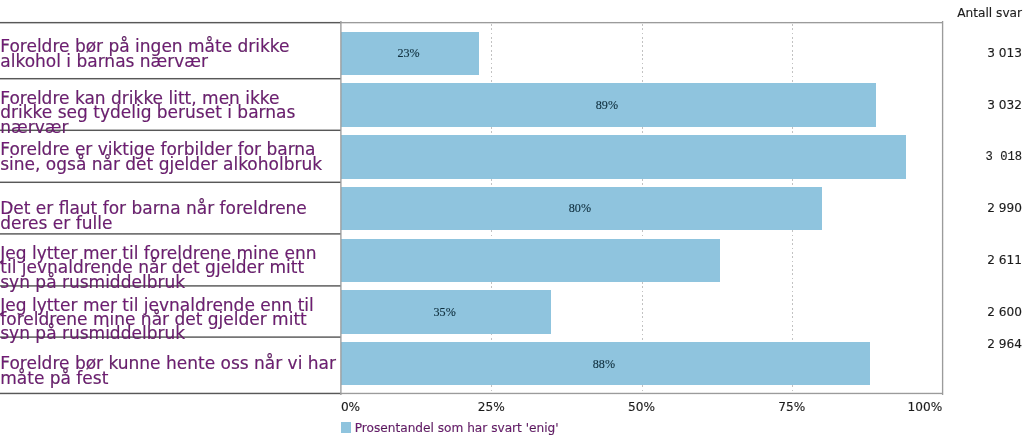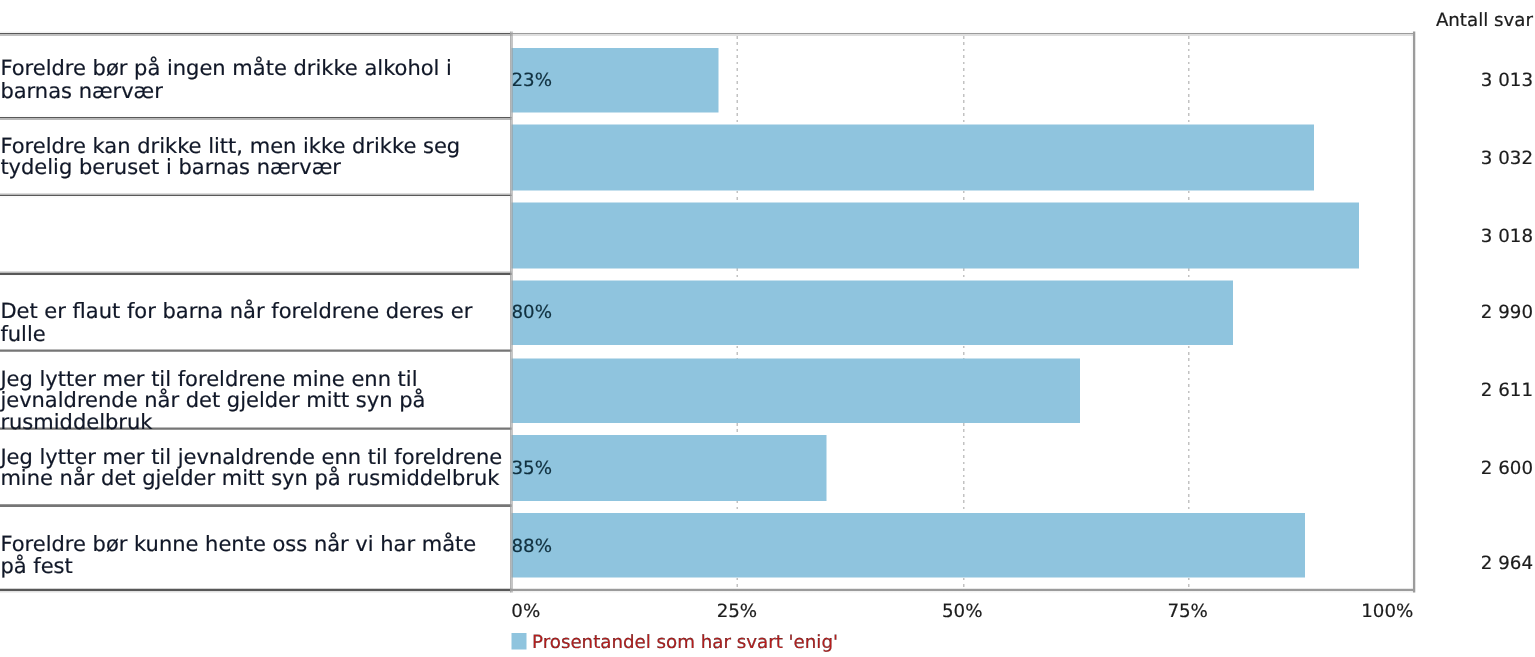--- a/index.html
+++ b/index.html
@@ -8,29 +8,29 @@
        -webkit-font-smoothing:antialiased;}
   #chart{position:relative;width:1023px;height:438px;background:#fff;
          transform:translateZ(0);}
   .hrule{position:absolute;left:0;width:341px;}
   .plot-edge{position:absolute;}
   .gridline{position:absolute;width:1.1px;
      background:repeating-linear-gradient(to bottom,#c2c2c2 0,#c2c2c2 1.7px,
                 rgba(255,255,255,0) 1.7px,rgba(255,255,255,0) 4.3px);}
   .bar{position:absolute;}
   .lbl-text{position:absolute;left:0.25px;width:336px;
-     font-size:14px;line-height:14.4px;color:#0f172a;
+     font-size:17px;line-height:14.4px;color:#701a75;
      -webkit-text-stroke:0.14px #1c1c1c;}
   .bar-val{position:absolute;font-size:12.15px;line-height:14.4px;
-     color:#10303f;text-align:left;-webkit-text-stroke:0.14px #10303f;}
+     color:#10303f;text-align:center;font-family:Liberation Serif, serif;-webkit-text-stroke:0.14px #10303f;}
   .tick{position:absolute;top:400.3px;font-size:12.15px;line-height:14.4px;
      color:#1c1c1c;white-space:nowrap;-webkit-text-stroke:0.14px #1c1c1c;}
   .legend-sw{position:absolute;left:340.8px;top:422.4px;width:10.4px;height:10.3px;}
   .legend-tx{position:absolute;left:354.7px;top:420.6px;font-size:12.15px;
-     line-height:14.4px;color:#b91c1c;white-space:nowrap;
+     line-height:14.4px;color:#701a75;white-space:nowrap;
      -webkit-text-stroke:0.14px #1c1c1c;}
   .count{position:absolute;right:1px;font-size:12.15px;line-height:14.4px;
      color:#1c1c1c;white-space:nowrap;text-align:right;
      -webkit-text-stroke:0.14px #1c1c1c;}
   .count-hdr{top:6.2px;}
 </style>
 </head>
 <body>
 
 <div id="chart">
@@ -50,26 +50,28 @@
 
   <div class="bar" style="left: 341px; top: 31.7px; width: 138.23px; height: 43.6px; background: rgb(143, 196, 222);"></div>
   <div class="bar" style="left: 341px; top: 83.4px; width: 534.89px; height: 43.6px; background: rgb(143, 196, 222);"></div>
   <div class="bar" style="left: 341px; top: 135.1px; width: 564.94px; height: 43.6px; background: rgb(143, 196, 222);"></div>
   <div class="bar" style="left: 341px; top: 186.8px; width: 480.8px; height: 43.6px; background: rgb(143, 196, 222);"></div>
   <div class="bar" style="left: 341px; top: 238.5px; width: 378.63px; height: 43.6px; background: rgb(143, 196, 222);"></div>
   <div class="bar" style="left: 341px; top: 290.2px; width: 210.35px; height: 43.6px; background: rgb(143, 196, 222);"></div>
   <div class="bar" style="left: 341px; top: 341.9px; width: 528.88px; height: 43.6px; background: rgb(143, 196, 222);"></div>
 
   <div class="bar-val" style="left: 341px; width: 135.23px; top: 46.3px;">23%</div>
+  <div class="bar-val" style="left: 341px; width: 531.89px; top: 98px;">89%</div>
   <div class="bar-val" style="left: 341px; width: 477.8px; top: 201.4px;">80%</div>
   <div class="bar-val" style="left: 341px; width: 207.35px; top: 304.8px;">35%</div>
   <div class="bar-val" style="left: 341px; width: 525.88px; top: 356.5px;">88%</div>
 
   <div class="lbl-text" style="top: 39.0938px;">Foreldre bør på ingen måte drikke alkohol i barnas nærvær</div>
   <div class="lbl-text" style="top: 90.7938px;">Foreldre kan drikke litt, men ikke drikke seg tydelig beruset i barnas nærvær</div>
+  <div class="lbl-text" style="top: 142.494px;">Foreldre er viktige forbilder for barna sine, også når det gjelder alkoholbruk</div>
   <div class="lbl-text" style="top: 201.397px;">Det er flaut for barna når foreldrene deres er fulle</div>
   <div class="lbl-text" style="top: 245.894px;">Jeg lytter mer til foreldrene mine enn til jevnaldrende når det gjelder mitt syn på rusmiddelbruk</div>
   <div class="lbl-text" style="top: 297.594px;">Jeg lytter mer til jevnaldrende enn til foreldrene mine når det gjelder mitt syn på rusmiddelbruk</div>
   <div class="lbl-text" style="top: 356.497px;">Foreldre bør kunne hente oss når vi har måte på fest</div>
 
   <div class="plot-edge" style="top: 21px; left: 340px; height: 3px; width: 603px; background: linear-gradient(rgba(155, 155, 155, 0.024) 0%, rgba(155, 155, 155, 0.024) 33.3333%, rgb(155, 155, 155) 33.3333%, rgb(155, 155, 155) 66.6667%, rgba(155, 155, 155, 0.325) 66.6667%, rgba(155, 155, 155, 0.325) 100%);"></div>
   <div class="plot-edge" style="top: 392px; left: 340px; height: 3px; width: 603px; background: linear-gradient(rgba(155, 155, 155, 0.224) 0%, rgba(155, 155, 155, 0.224) 33.3333%, rgb(155, 155, 155) 33.3333%, rgb(155, 155, 155) 66.6667%, rgba(155, 155, 155, 0.125) 66.6667%, rgba(155, 155, 155, 0.125) 100%);"></div>
   <div class="plot-edge" style="left: 340px; top: 21px; width: 3px; height: 374px; background: linear-gradient(to right, rgba(155, 155, 155, 0.776) 0%, rgba(155, 155, 155, 0.776) 33.3333%, rgba(155, 155, 155, 0.576) 33.3333%, rgba(155, 155, 155, 0.576) 66.6667%, rgba(155, 155, 155, 0) 66.6667%, rgba(155, 155, 155, 0) 100%);"></div>
   <div class="plot-edge" style="left: 941px; top: 21px; width: 3px; height: 374px; background: linear-gradient(to right, rgba(155, 155, 155, 0.075) 0%, rgba(155, 155, 155, 0.075) 33.3333%, rgb(155, 155, 155) 33.3333%, rgb(155, 155, 155) 66.6667%, rgba(155, 155, 155, 0.275) 66.6667%, rgba(155, 155, 155, 0.275) 100%);"></div>
 
@@ -78,19 +80,19 @@
   <div class="tick" style="left: 628px;">50%</div>
   <div class="tick" style="left: 778.25px;">75%</div>
   <div class="tick" style="left: 907.481px;">100%</div>
 
   <div class="legend-sw" style="background: rgb(143, 196, 222);"></div>
   <div class="legend-tx">Prosentandel som har svart 'enig'</div>
 
   <div class="count count-hdr">Antall svar</div>
   <div class="count" style="top: 46.3px;">3 013</div>
   <div class="count" style="top: 98px;">3 032</div>
-  <div class="count" style="top: 149.7px;">3 018</div>
+  <div class="count" style="top: 149.7px; font-family: Liberation Mono, monospace;">3 018</div>
   <div class="count" style="top: 201.4px;">2 990</div>
   <div class="count" style="top: 253.1px;">2 611</div>
   <div class="count" style="top: 304.8px;">2 600</div>
-  <div class="count" style="top: 368px;">2 964</div>
+  <div class="count" style="top: 337px;">2 964</div>
 
 </div>
 
 </body></html>

